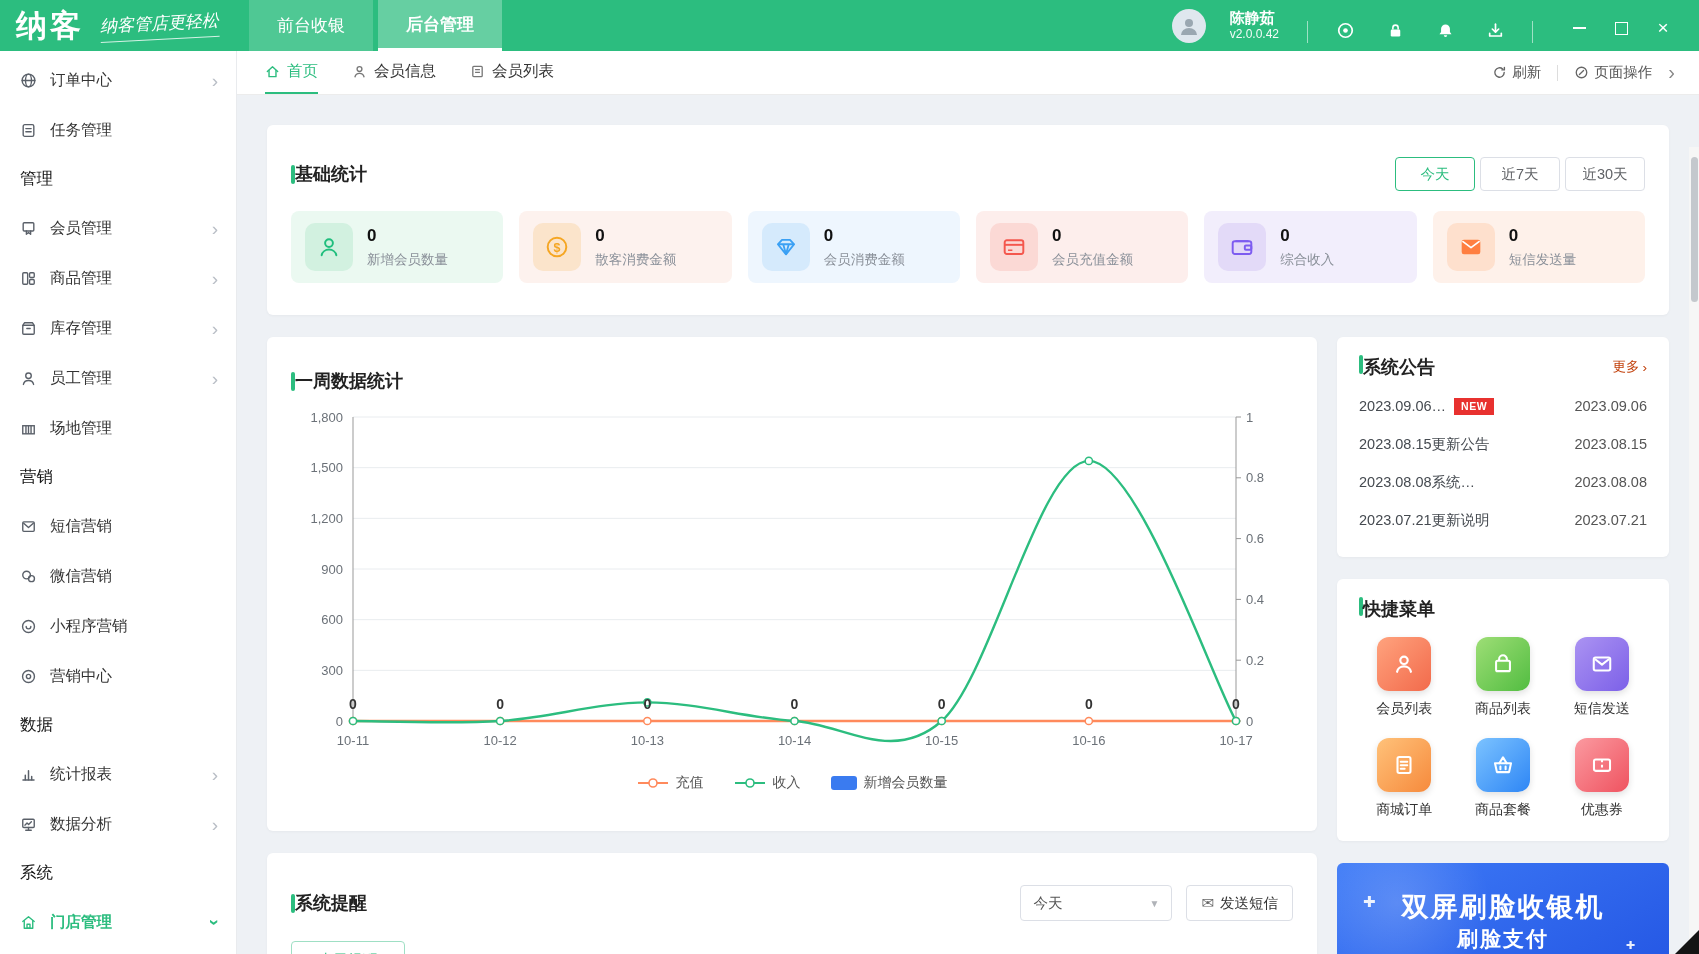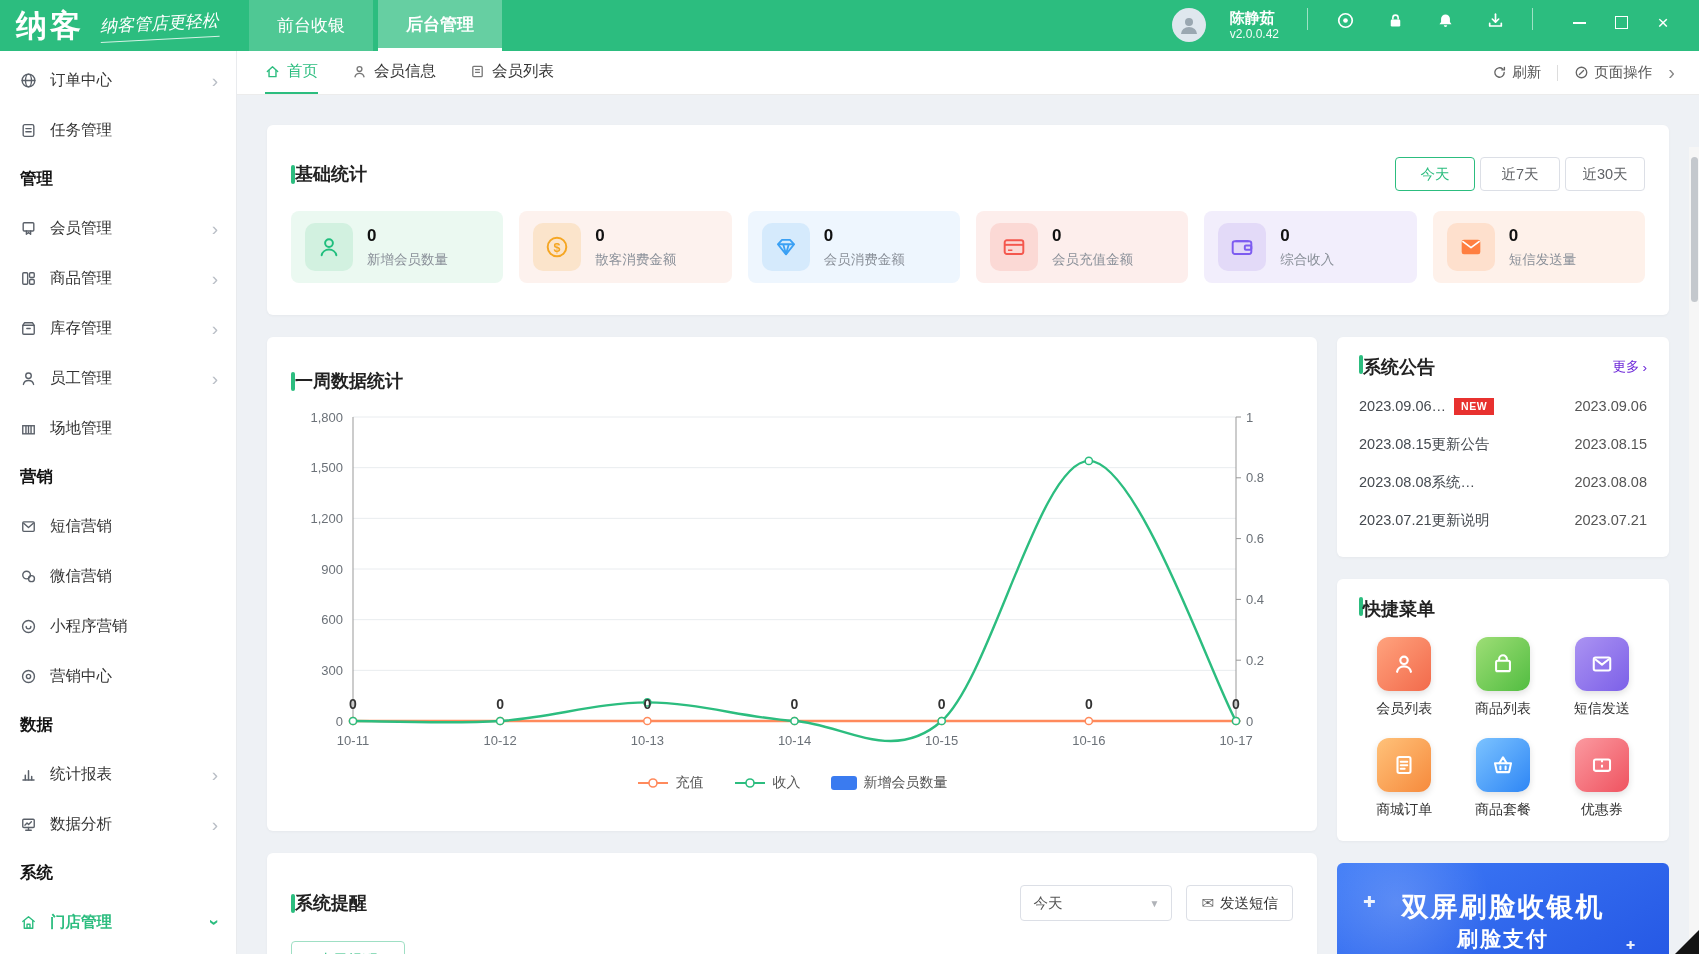--- a/index.html
+++ b/index.html
@@ -6,40 +6,40 @@
   html,body{width:1699px;height:954px;overflow:hidden}
   body{font-family:"Liberation Sans","DejaVu Sans",sans-serif;background:#eef1f5;color:#333;font-size:15px;position:relative}
 
   
   .topbar{height:51px;background:#2cbd7f;display:flex;align-items:center;padding:0 20px 0 16px;position:relative;z-index:10}
   .logo{font-size:31px;font-weight:bold;color:#fff;letter-spacing:3px;font-family:"Liberation Serif","DejaVu Serif",serif}
   .slogan{color:#fff;font-style:italic;font-size:17px;margin:0 30px 0 16px;padding-bottom:4px;border-bottom:1.5px solid rgba(255,255,255,.8);transform:rotate(-3deg);white-space:nowrap;font-family:"DejaVu Serif","Liberation Serif",serif}
   .topnav{display:flex;height:100%;align-items:stretch;gap:5px}
   .topnav-item{padding:0 28px;display:flex;align-items:center;color:#fff;font-size:17px;background:rgba(255,255,255,.17);cursor:pointer;white-space:nowrap}
   .topnav-item.active{background:rgba(255,255,255,.28);border-bottom:3px solid #fff;font-weight:bold}
-  .topbar-right{margin-left:auto;display:flex;align-items:flex-start;gap:24px}
+  .topbar-right{margin-left:auto;display:flex;align-items:flex-end;gap:24px}
   .avatar{width:34px;height:34px;border-radius:50%;background:#dfe7ee;display:flex;align-items:center;justify-content:center;cursor:pointer;overflow:hidden;flex-shrink:0}
   .userinfo{color:#fff;line-height:1.3;margin-right:4px}
   .user-name{font-size:15px;font-weight:bold;white-space:nowrap}
   .user-ver{font-size:12px;opacity:.95}
   .vdiv{width:1px;height:22px;background:rgba(255,255,255,.55)}
   .hicon{width:26px;height:26px;display:flex;align-items:center;justify-content:center;cursor:pointer}
   .win-ctrls{display:flex;align-items:center;gap:10px;margin-left:6px}
   .win-btn{color:#fff;width:32px;height:30px;display:flex;align-items:center;justify-content:center;font-size:19px;cursor:pointer}
   .max-box{width:13px;height:13px;border:1.6px solid #fff}
   .min-line{width:13px;border-top:2px solid #fff;display:inline-block}
 
   
   .body-row{display:flex;height:903px}
   .sidebar{width:237px;background:#fff;border-right:1px solid #e9ebee;padding-top:4px;flex-shrink:0;overflow:hidden}
   .side-item{display:flex;align-items:center;height:50px;padding:0 18px 0 20px;gap:13px;cursor:pointer;color:#333}
   .side-item .slabel{flex:1;font-size:15.5px}
   .side-item .chev{color:#b9bec6;font-size:19px;line-height:1}
   .chev-down{display:inline-block;transform:rotate(90deg)}
-  .side-section{height:48px;display:flex;align-items:center;padding:0 20px;font-weight:bold;font-size:16.5px;color:#141414}
+  .side-section{height:48px;display:flex;align-items:center;padding:0 20px;font-weight:normal;font-size:16.5px;color:#141414}
   .side-item.active,.side-item.active .slabel{color:#2cbd7f;font-weight:bold}
   .side-item.active .chev{color:#2cbd7f}
 
   .main-col{flex:1;display:flex;flex-direction:column;min-width:0;position:relative}
   .tabbar{height:44px;background:#fff;display:flex;padding:0 24px 0 28px;gap:34px;border-bottom:1px solid #ececec}
   .tb-tab{display:flex;align-items:center;gap:7px;height:100%;font-size:15.5px;color:#333;cursor:pointer;border-bottom:2px solid transparent}
   .tb-tab.active{color:#2cbd7f;border-bottom-color:#2cbd7f}
   .tb-right{margin-left:auto;display:flex;align-items:center;gap:16px;color:#444}
   .tb-btn{display:flex;align-items:center;gap:5px;font-size:14.5px;color:#555;cursor:pointer}
   .tb-sep{width:1px;height:16px;background:#ddd}
@@ -78,21 +78,21 @@
   .chart-wrap{margin-top:6px}
   .tick{font-size:13px;fill:#6b7178}
   .plabel{font-size:14px;font-weight:bold;fill:#333}
   .legend{display:flex;justify-content:center;align-items:center;gap:30px;margin-top:4px}
   .lg-item{display:flex;align-items:center;gap:7px;font-size:14px;color:#555;cursor:pointer}
   .lg-bar{width:26px;height:14px;border-radius:3px;background:#3a7bf0;display:inline-block}
 
   
   .notice-card{padding:18px 22px}
   .notice-head{display:flex;}
-  .more{margin-left:auto;color:#6d28d9;font-size:13.5px;cursor:pointer;display:flex;align-items:center;gap:3px}
+  .more{margin-left:auto;color:#c2410c;font-size:13.5px;cursor:pointer;display:flex;align-items:center;gap:3px}
   .notice-list{margin-top:8px}
   .notice-row{display:flex;align-items:center;height:38px;font-size:14.5px;color:#454a50;gap:8px;cursor:pointer}
   .notice-title{white-space:nowrap;overflow:hidden;text-overflow:ellipsis;max-width:170px}
   .badge-new{background:#e8312f;color:#fff;font-size:10.5px;font-weight:bold;padding:2.5px 7px;border-radius:0;letter-spacing:.5px;flex-shrink:0}
   .notice-date{margin-left:auto;color:#555;flex-shrink:0}
 
   
   .quick-card{margin-top:22px;padding:18px 22px 22px}
   .quick-grid{display:grid;grid-template-columns:repeat(3,1fr);gap:20px 8px;margin-top:16px;justify-items:center}
   .quick-item{display:flex;flex-direction:column;align-items:center;gap:9px;cursor:pointer}

